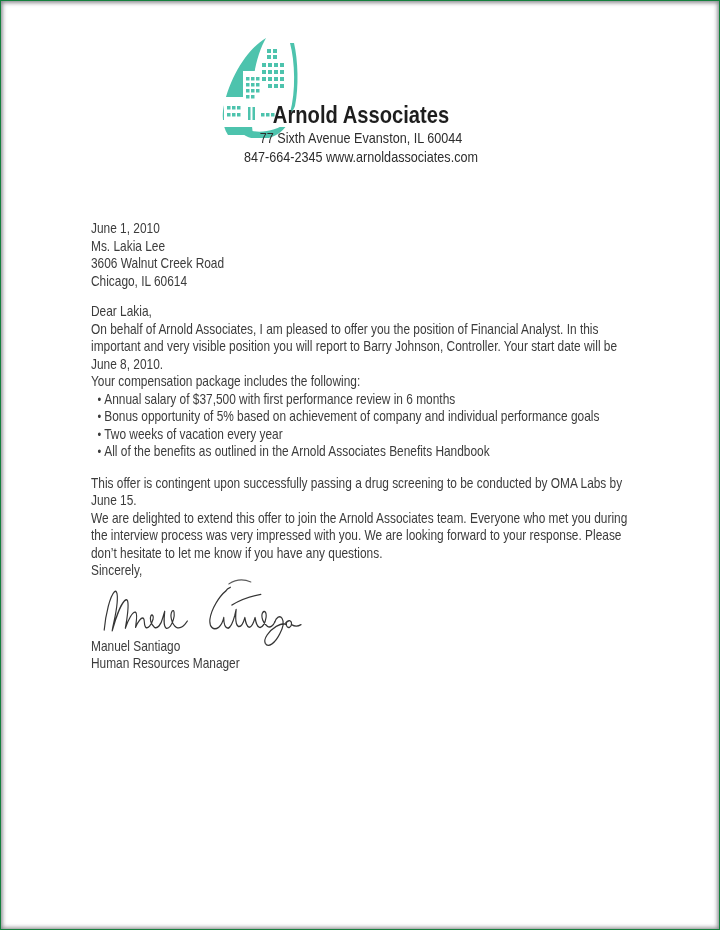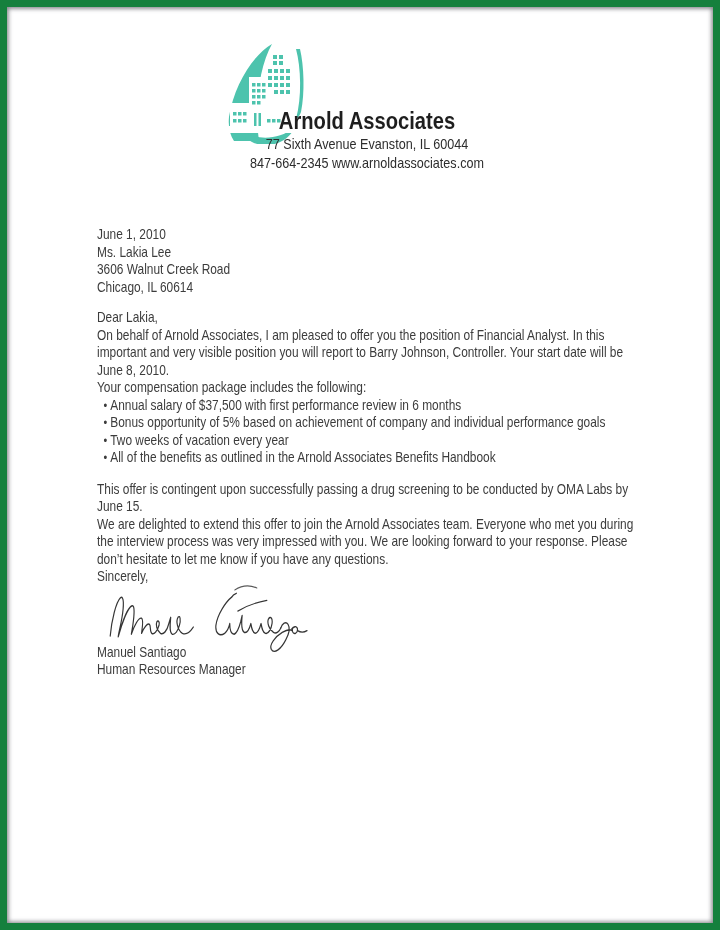--- a/index.html
+++ b/index.html
@@ -1,21 +1,21 @@
 <!DOCTYPE html>
 <html><head>
 <meta charset="utf-8">
 <style>
   html,body{margin:0;padding:0;background:#ffffff;}
   .page{
     position:relative;
     width:720px;height:930px;
     box-sizing:border-box;
     background:#ffffff;
-    border:7px solid #15803d;
+    border:1px solid #15803d;
     box-shadow:
       inset 0 2px 4px rgba(110,110,116,.55),
       inset 2px 0 4px rgba(110,110,116,.40),
       inset -2px 0 4px rgba(110,110,116,.40),
       inset 0 -2px 4px rgba(110,110,116,.35);
     overflow:hidden;
     font-family:"Liberation Sans", sans-serif;
   }
   
   .logo{position:absolute;left:208px;top:36px;width:103px;height:101px;}

